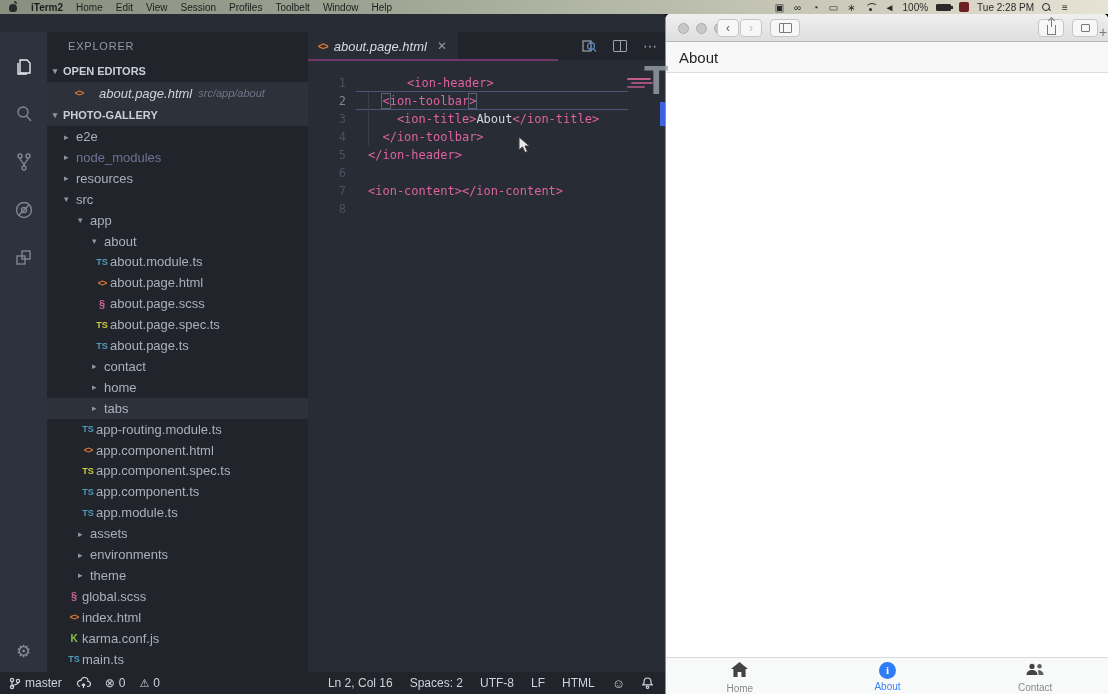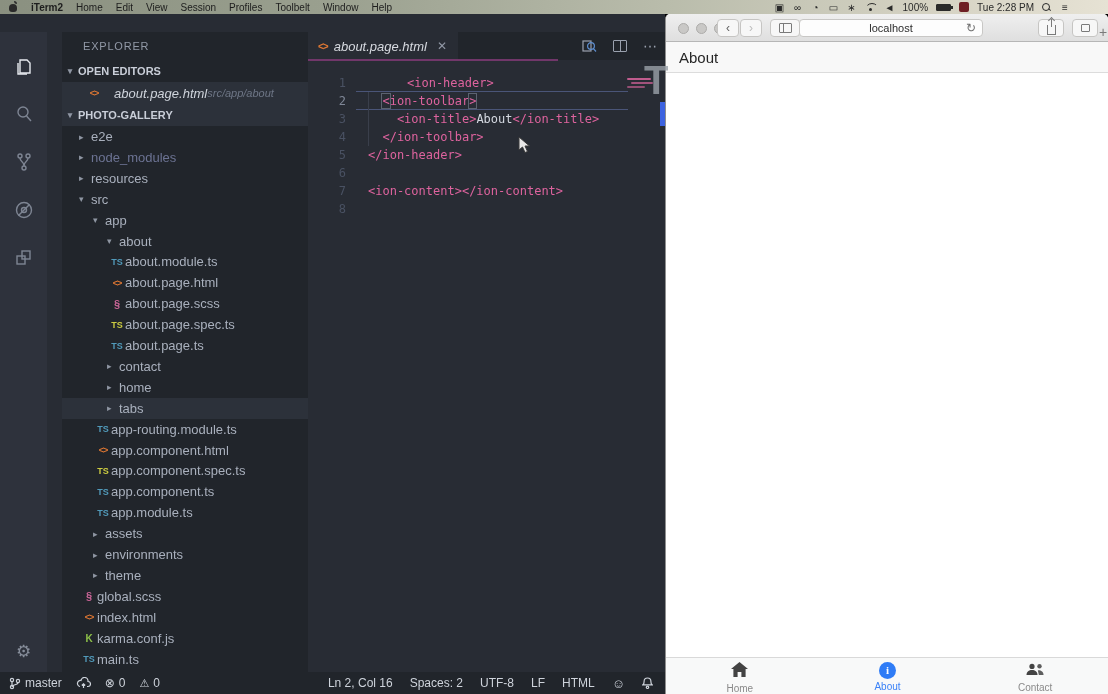--- a/index.html
+++ b/index.html
@@ -35,35 +35,35 @@
   .traffic { position:absolute; left:8px; top:4px; display:flex; gap:8px; }
   .tl-dot { width:9px; height:9px; border-radius:50%; background:#c8c8c6; border:0.5px solid #a8a8a6; }
   #vs-title-text { font-size:11px; color:#5e6579; }
 
   #activitybar { position:absolute; left:0; top:18px; width:47px; height:640px; background:#2e323c; }
   .ab-icon { position:absolute; left:0; width:47px; height:40px; display:flex; align-items:center; justify-content:center; }
   .ab-icon svg { stroke:#7e8593; fill:none; stroke-width:1.4; }
   .ab-icon.active svg { stroke:#e7eaef; }
   #ab-gear { position:absolute; left:0; bottom:10px; width:47px; text-align:center; font-size:17px; color:#868d9a; }
 
-  #sidebar { position:absolute; left:62px; top:18px; width:261px; height:640px; background:#21252b; overflow:hidden; }
+  #sidebar { position:absolute; left:47px; top:18px; width:261px; height:640px; background:#21252b; overflow:hidden; }
   #explorer-title { position:absolute; left:21px; top:8px; font-size:11px; color:#9299a7; letter-spacing:0.8px; }
   .section-row { position:absolute; left:0; width:261px; height:22px; display:flex; align-items:center; font-size:11px; font-weight:bold; color:#c9ced8; }
   .section-row .tri { width:16px; text-align:center; font-size:9px; color:#8f96a3; }
   #row-open-editors { top:28px; }
   #open-editor-row { position:absolute; left:0; top:50px; width:261px; height:22px; background:#2c313a; display:flex; align-items:center; }
   #row-project { top:72px; background:#2c313a; }
   .fic { font-size:9px; font-weight:bold; width:16px; text-align:center; flex:0 0 16px; }
   .fic.html-icon { color:#e37933; letter-spacing:-1px; }
   .fic.ts-icon { color:#519aba; }
   .fic.ts-spec-icon { color:#cbcb41; }
   .fic.scss-icon { color:#cc6699; font-size:11px; }
   .fic.karma-icon { color:#8dc149; font-size:10px; }
   #open-editor-row .fname { font-size:13px; font-style:italic; color:#cfd4dc; margin-left:12px; }
-  #open-editor-row .fpath { font-size:11px; font-style:italic; color:#6e7686; }
+  #open-editor-row .fpath { font-size:11px; font-style:italic; color:#6e7686; margin-left:6px; }
   #open-editor-row .fic { margin-left:24px; }
 
   #tree { position:absolute; left:0; top:94px; width:261px; height:546px; }
   .tree-row { position:absolute; left:0; width:261px; height:21px; display:flex; align-items:center; font-size:13px; color:#a9b0bd; }
   .tree-row.selected { background:#2c313a; }
   .tree-row .tri { font-size:9px; color:#8f96a3; width:12px; flex:0 0 12px; }
   .tree-row .lbl { white-space:nowrap; }
   .tree-row.dim .lbl { color:#6c7393; }
 
   
@@ -454,24 +454,20 @@
       <div class="sf-lights">
         <span class="sf-dot"></span>
         <span class="sf-dot"></span>
         <span class="sf-dot"></span>
       </div>
       <div class="nav-btn" id="btn-back">‹</div>
       <div class="nav-btn" id="btn-fwd">›</div>
       <div id="btn-sidebar">
           <span class="sidebar-glyph"></span>
         </div>
-      <div id="addressbar">
-        <span class="url">localhost</span>
-        <span id="reload-btn">↻</span>
-      </div>
       <div id="btn-share">
           <span class="share-glyph"></span>
         </div>
       <div id="btn-tabs">
           <span class="tabs-glyph"></span>
         </div>
       <div id="btn-newtab">+</div>
     </div>
 
     <div id="page-header">

